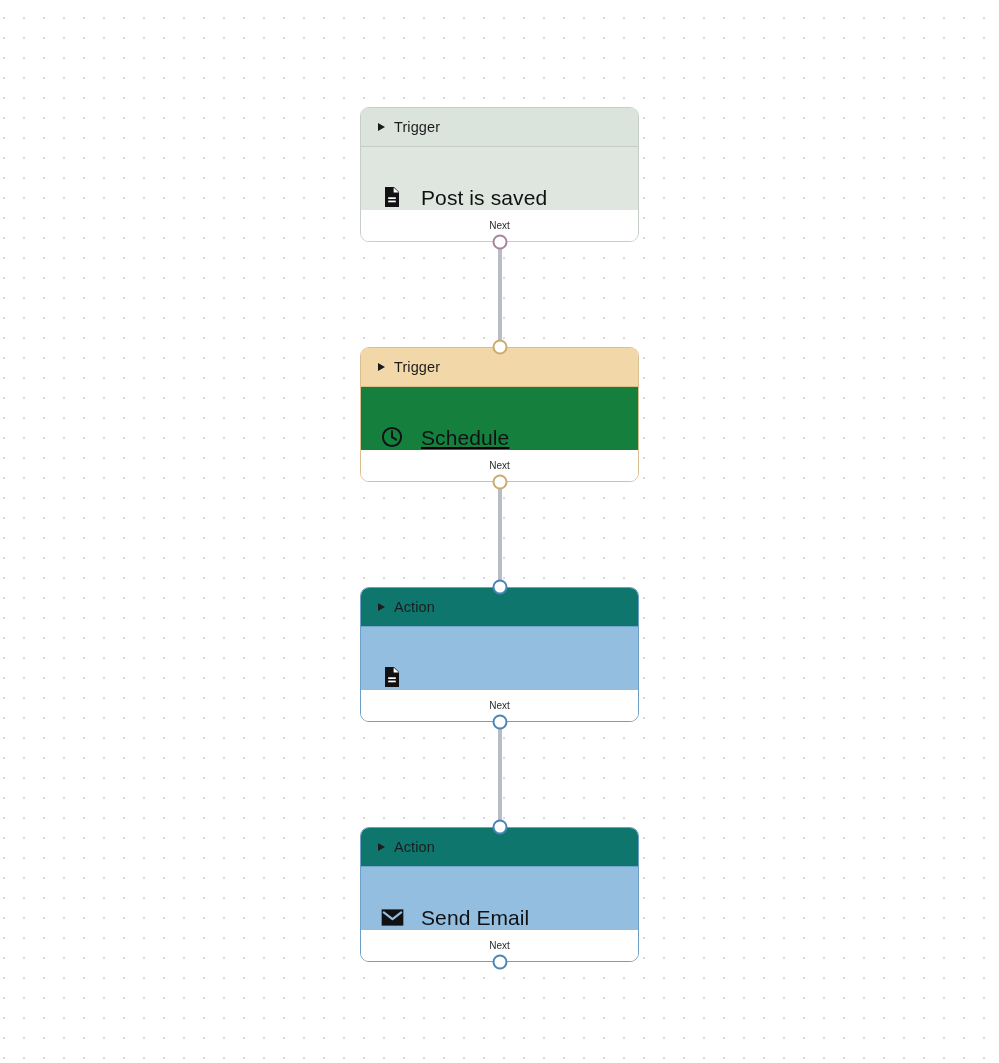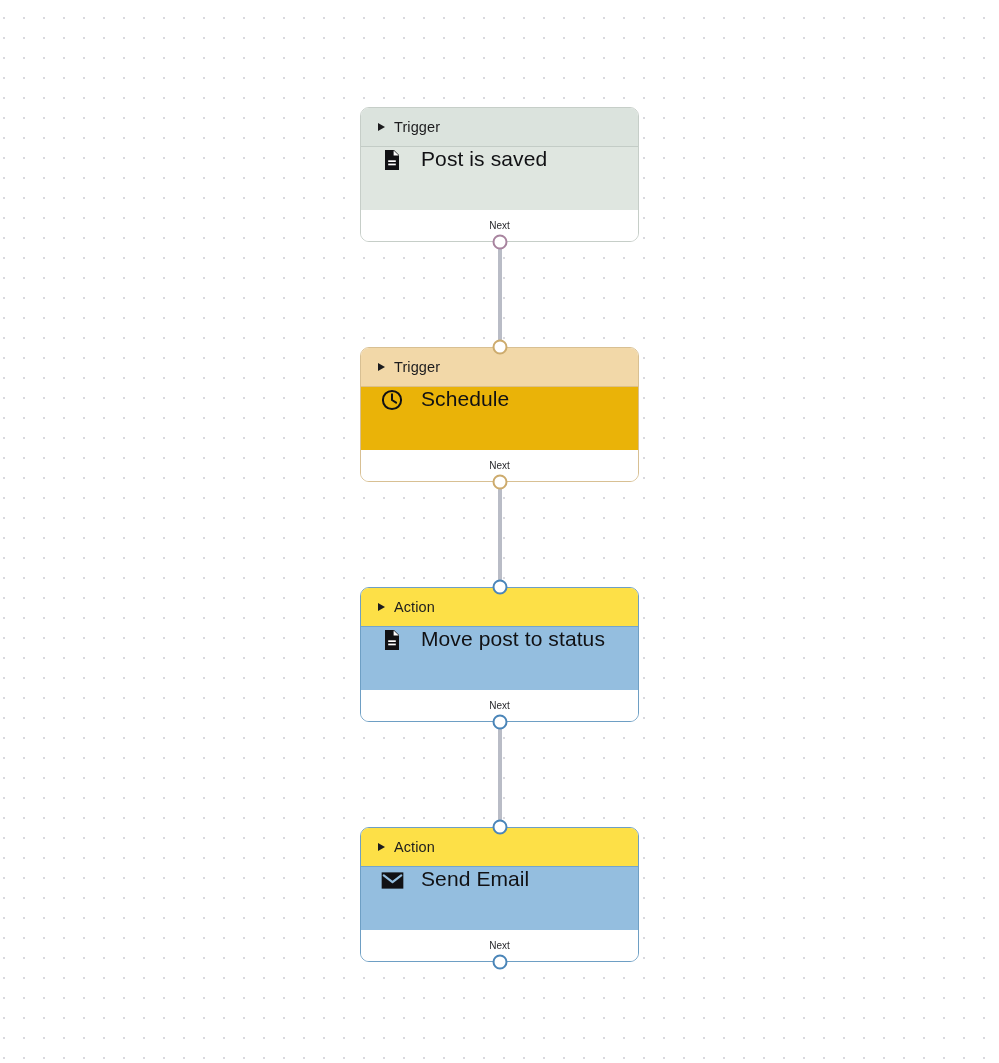--- a/index.html
+++ b/index.html
@@ -71,21 +71,21 @@
   }
 
   .node-divider {
     height: 1px;
     width: 100%;
   }
 
   .node-body {
     height: 63px;
     display: flex;
-    align-items: flex-start;
+    align-items: flex-end;
     padding-left: 18px;
   }
 
   .node-icon {
     width: 26px;
     height: 26px;
     flex: none;
     margin-right: 16px;
     display: flex;
     align-items: center;
@@ -127,25 +127,25 @@
   
   .node.trigger  .node-inner  { border-color: #c6cec8; }
   .node.trigger  .node-header { background: #dbe3dd; }
   .node.trigger  .node-divider{ background: #c3ccc6; }
   .node.trigger  .node-body   { background: #dfe6e0; }
   .node.trigger  .port        { border-color: #a8849f; }
 
   .node.advanced .node-inner  { border-color: #d8c093; }
   .node.advanced .node-header { background: #f2d8a8; }
   .node.advanced .node-divider{ background: #dcc089; }
-  .node.advanced .node-body   { background: #eab308; }
+  .node.advanced .node-body   { background: #15803d; text-decoration: underline; }
   .node.advanced .port        { border-color: #cdab6d; }
 
   .node.action   .node-inner  { border-color: #6e9fc4; }
-  .node.action   .node-header { background: #fde047; }
+  .node.action   .node-header { background: #0f766e; }
   .node.action   .node-divider{ background: #74a5cb; }
   .node.action   .node-body   { background: #94bedf; }
   .node.action   .port        { border-color: #4a85b8; }
 
   
   .glyph { display: block; }
 </style>
 </head>
 <body>
 
@@ -209,21 +209,20 @@
         <div class="node-divider"></div>
         <div class="node-body">
           <span class="node-icon">
             <svg class="glyph" width="24" height="24" viewBox="0 0 24 24">
               <path fill="#111114" d="M5 2h9l5 5v15H5z"></path>
               <path fill="#ffffff" d="M13.6 2.4v5.2h5.2z"></path>
               <rect x="8.2" y="12.3" width="7.6" height="1.7" fill="#ffffff"></rect>
               <rect x="8.2" y="15.6" width="7.6" height="1.7" fill="#ffffff"></rect>
             </svg>
           </span>
-          <span class="node-title">Move post to status</span>
         </div>
         <div class="node-footer">
           <span>Next</span>
         </div>
       </div>
       <div class="port top"></div>
       <div class="port bottom"></div>
     </div>
     <div class="node action" style="top: 827px;">
       <div class="node-inner">

